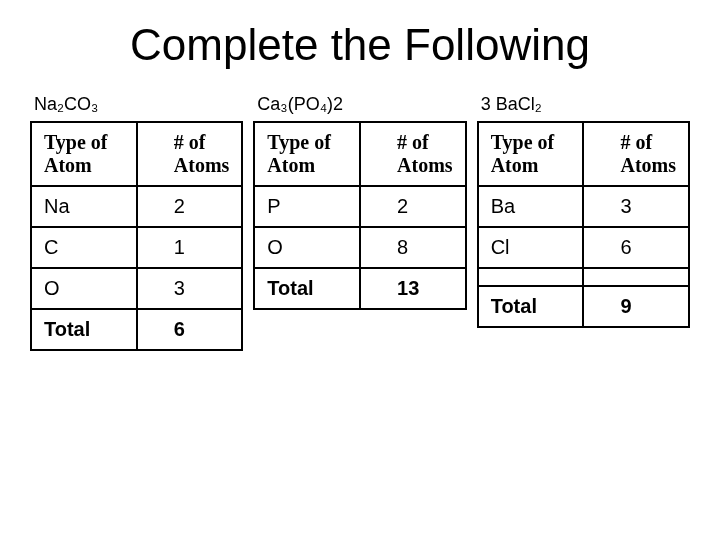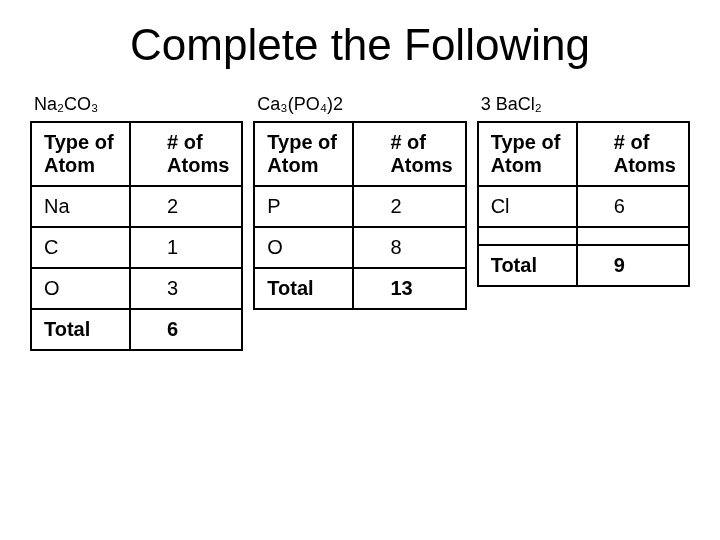--- a/index.html
+++ b/index.html
@@ -50,20 +50,21 @@
     }
     .col-type {
       width: 55%;
     }
     .col-num {
       width: 45%;
       padding-left: 36px;
     }
     .header-cell {
       font-weight: bold;
+      font-family: Liberation Serif, serif;
     }
     .total-cell {
       font-weight: bold;
       border-radius: 12px;
     }
   </style>
 </head>
 <body>
 
 <h1>Complete the Following</h1>
@@ -127,20 +128,24 @@
       <div class="table-label">3 BaCl₂</div>
       <table>
         <thead>
           <tr>
             <td class="col-type header-cell">Type of Atom</td>
             <td class="col-num header-cell"># of Atoms</td>
           </tr>
         </thead>
         <tbody>
           <tr>
+            <td class="col-type">Ba</td>
+            <td class="col-num">3</td>
+          </tr>
+          <tr>
             <td class="col-type">Cl</td>
             <td class="col-num">6</td>
           </tr>
           <tr>
             <td class="col-type"></td>
             <td class="col-num"></td>
           </tr>
           <tr>
             <td class="col-type total-cell">Total</td>
             <td class="col-num total-cell">9</td>

